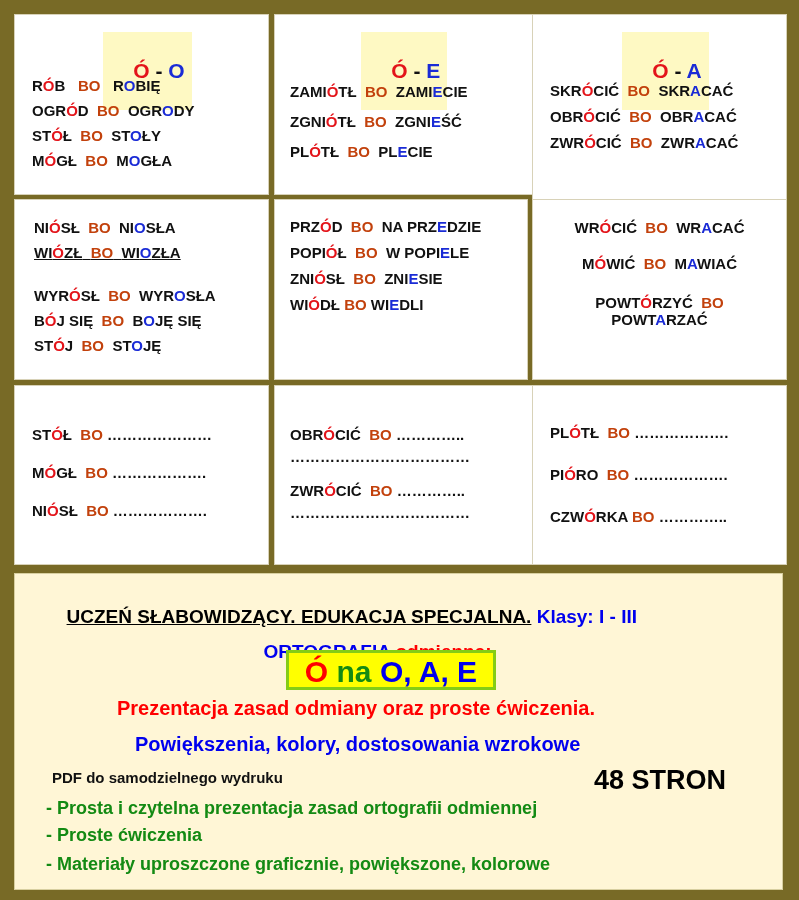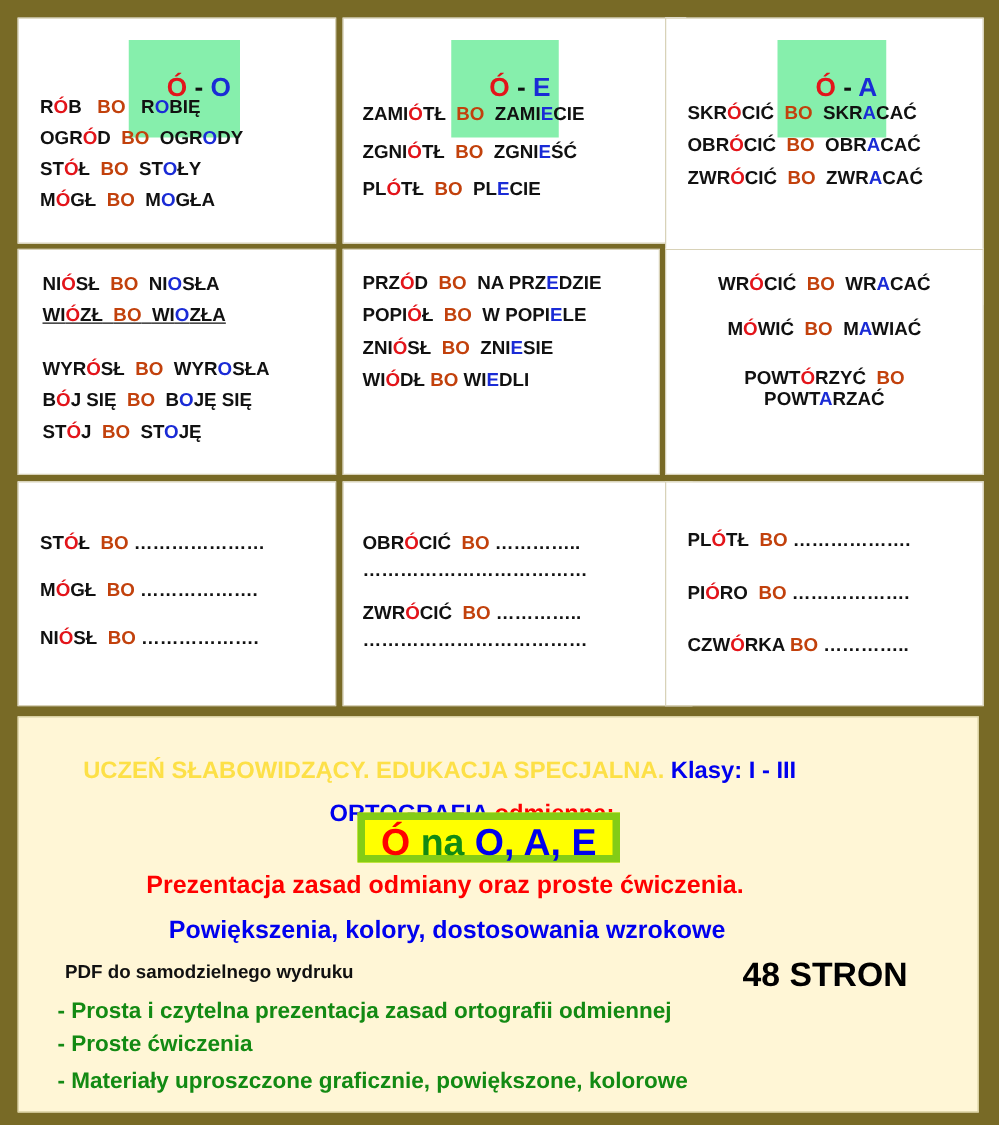--- a/index.html
+++ b/index.html
@@ -16,32 +16,32 @@
   }
   .word-line {
     font-weight:bold; font-size:15px; color:#111;
     white-space:pre; line-height:1;
   }
   .r { color:#e3141a; }
   .b { color:#1a2bd6; }
   .g { color:#c2410c; }
   .k { color:#111; }
   .title-badge {
-    position:absolute; background:#86efac;
+    position:absolute; background:#fef9c3;
     font-weight:bold; font-size:21px; line-height:26px;
     padding:0 7px; white-space:pre;
   }
   .bottom {
     position:absolute; left:14px; top:573px; width:769px; height:317px;
     background:#fff6d6; box-shadow: inset 0 0 0 1px #d8cfa0;
   }
   .bt { position:absolute; font-weight:bold; white-space:pre; line-height:1; }
   .big-badge {
     position:absolute; left:286px; top:650px; width:210px; height:40px;
-    background:#ffff00; border:6px solid #84cc16; box-sizing:border-box;
+    background:#ffff00; border:3px solid #84cc16; box-sizing:border-box;
     text-align:center; font-weight:bold; font-size:30px; line-height:38px;
   }
 </style>
 </head>
 <body>
 
 <div class="cell" style="left:14px;top:14px;width:255px;height:181px;">
   <div class="title-badge" style="left:89px;top:18px;">
     <span class="r">Ó</span><span class="k"> - </span><span class="b">O</span>
   </div>
@@ -124,21 +124,21 @@
   <div style="position:absolute;left:18px;top:40px;">
     <div class="word-line" style="margin-bottom:27px;"><span>PL</span><span class="r">Ó</span><span>TŁ</span>  <span class="g">BO</span> <span>……………….</span></div>
     <div class="word-line" style="margin-bottom:27px;"><span>PI</span><span class="r">Ó</span><span>RO</span>  <span class="g">BO</span> <span>……………….</span></div>
     <div class="word-line"><span>CZW</span><span class="r">Ó</span><span>RKA</span> <span class="g">BO</span> <span>…………..</span></div>
   </div>
 </div>
 
 <div class="bottom"></div>
 
 <div class="bt" style="left:56px;top:588px;font-size:19px;">
-  <span style="color:#fde047;">UCZEŃ SŁABOWIDZĄCY. EDUKACJA SPECJALNA.</span> <span style="color:#0000ee;">Klasy: I - III</span>
+  <span style="color:#000000;text-decoration:underline;">UCZEŃ SŁABOWIDZĄCY. EDUKACJA SPECJALNA.</span> <span style="color:#0000ee;">Klasy: I - III</span>
 </div>
 
 <div class="bt" style="left:253px;top:623px;font-size:19px;">
   <span style="color:#0000ee;">ORTOGRAFIA</span> <span style="color:#ff0000;">odmienna:</span>
 </div>
 
 <div class="big-badge">
   <span style="color:#ff0000;">Ó</span> <span style="color:#138a13;">na</span> <span style="color:#0000ee;">O, A, E</span>
 </div>
 

